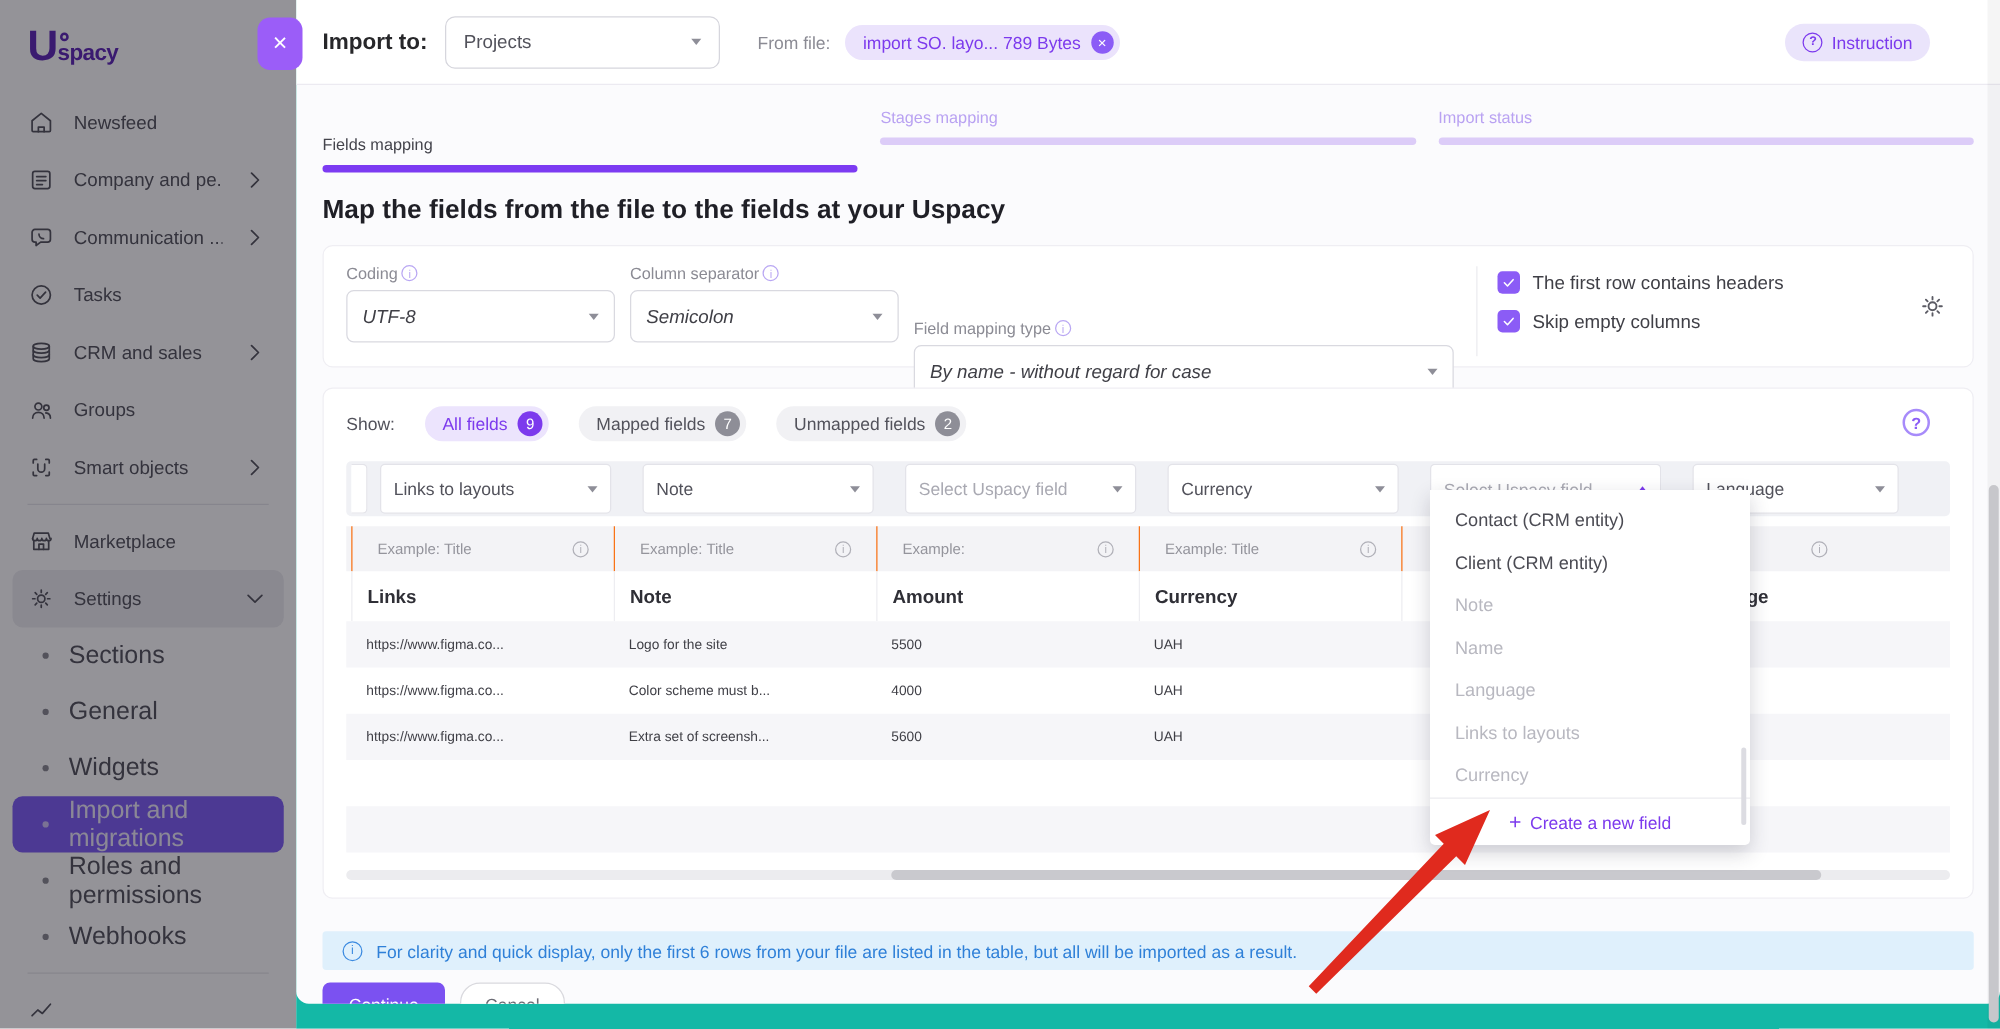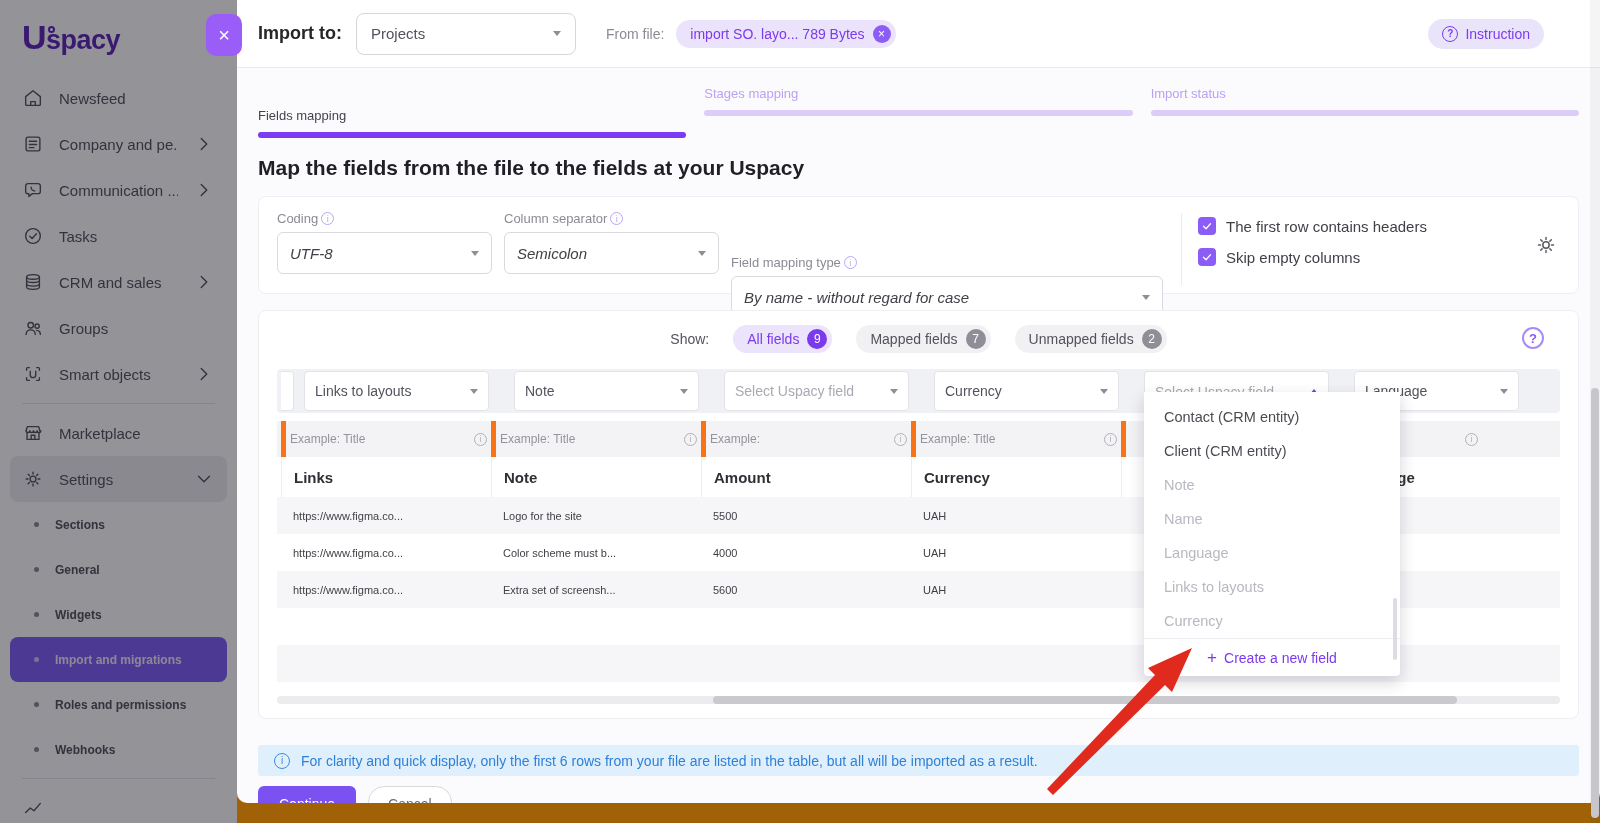--- a/index.html
+++ b/index.html
@@ -6,39 +6,39 @@
   html,body { margin:0; padding:0; }
   body {
     width:1600px; height:823px; overflow:hidden; position:relative;
     font-family:"Liberation Sans", sans-serif; background:#ebebee; color:#3f3f46;
   }
 
   
   .sidebar { position:absolute; left:0; top:0; width:237px; height:823px; background:#ffffff; overflow:hidden; }
   .logo { padding:18px 20px 10px 22px; font-weight:800; color:#5a21b5; letter-spacing:-0.5px; position:relative; }
   .logo-u { font-size:34px; }
-  .logo-rest { font-size:27px; }
+  .logo-rest { font-size:18px; }
   .logo-ring { position:absolute; left:48px; top:26px; width:7px; height:7px; border:2px solid #5a21b5; border-radius:50%; }
   .nav { padding:8px 10px 0 10px; }
   .side-item { display:flex; align-items:center; gap:15px; height:46px; padding:0 12px; color:#4e4e57; font-size:15px; border-radius:8px; }
   .side-item.settings { background:#ededf1; }
   .side-item .lbl { white-space:nowrap; overflow:hidden; }
   .chev { margin-left:auto; flex:none; }
   .ic { width:22px; height:22px; flex:none; stroke:#4e4e57; fill:none; stroke-width:1.5; stroke-linecap:round; stroke-linejoin:round; }
-  .sub-item { display:flex; align-items:center; gap:16px; height:45px; padding:0 12px 0 24px; color:#4e4e57; font-size:12px; border-radius:8px;font-weight:bold; }
+  .sub-item { display:flex; align-items:center; gap:16px; height:45px; padding:0 12px 0 24px; color:#4e4e57; font-size:20px; border-radius:8px; }
   .sub-item .dot { width:5px; height:5px; border-radius:50%; background:#87878f; flex:none; }
   .sub-item.active { background:#7a5af5; color:#efeafb; }
   .sub-item.active .dot { background:#cfc2f7; }
   .side-divider { height:1px; background:#e6e6ea; margin:6px 12px; }
   .scrim { position:absolute; inset:0; background:rgba(22,20,30,0.46); z-index:5; }
   .close-btn { position:absolute; left:206px; top:14px; width:36px; height:42px; background:#9b5df8; border:none; border-radius:10px;
                color:#fff; font-size:20px; line-height:1; display:flex; align-items:center; justify-content:center; z-index:20; cursor:pointer; }
 
   
-  .main { position:absolute; left:237px; top:0; right:0; height:823px; background:#a16207; }
+  .main { position:absolute; left:237px; top:0; right:0; height:823px; background:#14b8a6; }
   .modal { position:absolute; left:0; top:0; right:0; height:803px; background:#fbfbfd; border-radius:0 0 10px 10px; overflow:hidden; }
   .topbar { height:68px; background:#fff; border-bottom:1px solid #eceaf1; display:flex; align-items:center; padding:0 56px 0 21px; }
   .import-to { font-size:18px; font-weight:700; color:#27272a; margin-right:14px; }
   .top-select { width:220px; height:42px; border:1px solid #d6d6dd; border-radius:8px; background:#fff; display:flex; align-items:center;
                 justify-content:space-between; padding:0 14px; font-size:15px; color:#52525b; }
   .from-file { margin-left:30px; margin-right:12px; font-size:14px; color:#8b8b94; }
   .file-chip { height:28px; background:#ebe3fc; border-radius:14px; display:flex; align-items:center; gap:8px; padding:0 5px 0 14px;
                font-size:14px; color:#7c3aed; }
   .chip-x { width:18px; height:18px; border-radius:50%; background:#8b5cf6; color:#fff; font-size:12px; display:flex; align-items:center; justify-content:center; }
   .instruction { margin-left:auto; height:30px; background:#eae4fb; border:none; border-radius:16px; display:flex; align-items:center; gap:7px;
@@ -66,42 +66,42 @@
   .tri.up { border-top:none; border-bottom:5px solid #7c3aed; }
   .v-div { width:1px; background:#ececf0; height:72px; margin:2px 16px 0 6px; flex:none; }
   .cbs { display:flex; flex-direction:column; gap:13px; margin-top:6px; }
   .cb-row { display:flex; align-items:center; gap:10px; font-size:15px; color:#3f3f46; }
   .cb { width:18px; height:18px; background:#8b5cf6; border-radius:4px; color:#fff; display:flex; align-items:center; justify-content:center; flex:none; }
   .cb svg { width:12px; height:12px; stroke:#fff; fill:none; stroke-width:2.5; stroke-linecap:round; stroke-linejoin:round; }
   .gear-btn { margin-left:auto; margin-top:22px; background:none; border:none; cursor:pointer; padding:0; }
   .gear-btn .ic { width:24px; height:24px; stroke:#5b5b64; }
 
   .table-card { padding:14px 18px 14px 18px; position:relative; }
-  .show-row { display:flex; align-items:center; gap:24px;justify-content:center; }
+  .show-row { display:flex; align-items:center; gap:24px; }
   .show-label { font-size:14px; color:#52525b; }
   .chip { height:28px; border-radius:14px; background:#f1f1f4; color:#52525b; display:flex; align-items:center; gap:8px; padding:0 5px 0 14px;
           font-size:14px; border:none; cursor:pointer; }
   .chip .badge { min-width:20px; height:20px; border-radius:10px; background:#8e8e97; color:#fff; font-size:12px; display:flex; align-items:center;
                  justify-content:center; padding:0 5px; }
   .chip.active { background:#ece4fd; color:#7c3aed; }
   .chip.active .badge { background:#7c3aed; }
   .help-circle { position:absolute; right:34px; top:16px; width:22px; height:22px; border:2px solid #a78bfa; border-radius:50%; color:#8b5cf6;
                  font-size:13px; font-weight:700; display:flex; align-items:center; justify-content:center; }
 
   .sel-strip { margin-top:16px; height:44px; background:#f0f1f5; border-radius:4px; position:relative; }
   .msel { position:absolute; top:2px; height:40px; width:185px; background:#fff; border:1px solid #e3e3e9; border-radius:4px; display:flex;
           align-items:center; justify-content:space-between; padding:0 10px; font-size:14px; color:#52525b; cursor:pointer; }
   .msel.placeholder { color:#a9a9b2; }
   .msel.open { height:42px; border-bottom:2px solid #7c3aed; border-radius:4px 4px 0 0; }
   .msel-sliver { position:absolute; left:4px; top:2px; width:13px; height:40px; background:#fff; border:1px solid #e3e3e9; border-left:none; border-radius:0 4px 4px 0; }
   .m0{left:27px}.m1{left:237px}.m2{left:447px}.m3{left:657px}.m4{left:867px}.m5{left:1077px;width:165px}
 
   .ex-row { margin-top:8px; height:36px; background:#f3f3f6; position:relative; }
-  .ex-cell { position:absolute; top:0; height:36px; width:210px; border-left:5px solid #f97316; display:flex; align-items:center;
-             justify-content:space-between; padding:0 4px; font-size:12px; color:#94949c; }
+  .ex-cell { position:absolute; top:0; height:36px; width:210px; border-left:1px solid #f97316; display:flex; align-items:center;
+             justify-content:space-between; padding:0 20px; font-size:12px; color:#94949c; }
   .ex-cell .info-ic { color:#b0b0b8; }
   .h-row { height:40px; position:relative; }
   .h-cell { position:absolute; top:0; height:40px; width:210px; border-left:1px solid #ededf1; display:flex; align-items:center; padding:0 12px;
             font-size:15px; font-weight:700; color:#2f2f36; }
   .t-row { height:37px; position:relative; }
   .t-row.odd { background:#f6f6f9; }
   .t-cell { position:absolute; top:0; height:37px; width:210px; display:flex; align-items:center; padding:0 12px; font-size:11px; color:#3f3f46; white-space:nowrap; overflow:hidden; }
   .c0{left:4px}.c1{left:214px}.c2{left:424px}.c3{left:634px}.c4{left:844px}.c5{left:1054px;width:151px}
 
   .h-scroll { margin-top:14px; height:8px; background:#ececef; border-radius:4px; position:relative; }

